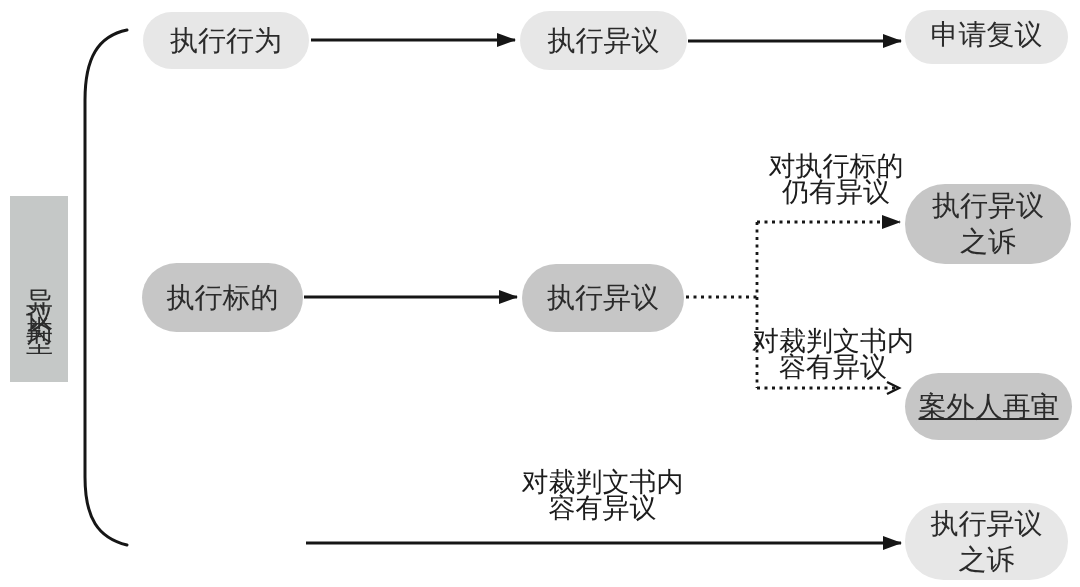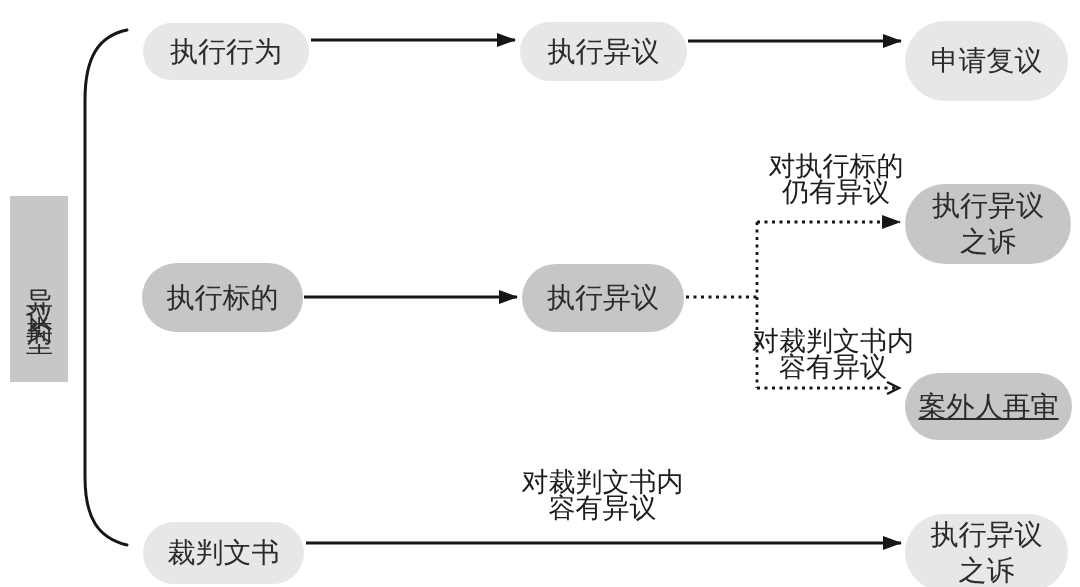--- a/index.html
+++ b/index.html
@@ -37,21 +37,21 @@
   .pill{
     position:absolute;
     display:flex;align-items:center;justify-content:center;
     text-align:center;
     white-space:pre-line;
     font-size:28px;
     line-height:36px;
     color:var(--text);
     border-radius:40px;
   }
-  .pill.light{background:var(--pill_light);margin-top:11px;}
+  .pill.light{background:var(--pill_light);}
   .pill.dark{background:var(--pill_dark);}
 
   .edge-label{
     position:absolute;
     text-align:center;
     white-space:pre-line;
     font-size:27px;
     line-height:26px;
     color:#1c1c1c;
   }
@@ -85,29 +85,28 @@
 
     <line x1="306" y1="543" x2="901" y2="543" stroke="#161616" stroke-width="2.8" marker-end="url(#arrowSolid)"></line>
   </svg>
 
   <div class="title-box">
     <span class="vtext">异议类型</span>
   </div>
 
   <div class="pill light" style="left:143px;top:12px;width:166px;height:57px;">执行行为</div>
   <div class="pill light" style="left:520px;top:11px;width:167px;height:59px;">执行异议</div>
-  <div class="pill light" style="left:905px;top:10px;width:163px;height:80px;">申请复议</div>
+  <div class="pill light" style="left:905px;top:10px;width:163px;height:54px;font-family:Liberation Mono, monospace;">申请复议</div>
 
   <div class="pill dark" style="left:142px;top:263px;width:161px;height:69px;">执行标的</div>
   <div class="pill dark" style="left:522px;top:264px;width:162px;height:68px;">执行异议</div>
   <div class="pill dark" style="left:905px;top:184px;width:166px;height:80px;">执行异议
 之诉</div>
   <div class="pill dark" style="left:905px;top:373px;width:167px;height:67px;text-decoration:underline;">案外人再审</div>
 
-  <div class="pill light" style="left:143px;top:511px;width:161px;height:62px;">裁判文书</div>
   <div class="pill light" style="left:905px;top:503px;width:163px;height:77px;">执行异议
 之诉</div>
 
   <div class="edge-label" style="left:755px;top:153px;width:162px;">对执行标的
 仍有异议</div>
   <div class="edge-label" style="left:752px;top:328px;width:162px;">对裁判文书内
 容有异议</div>
   <div class="edge-label" style="left:520px;top:469px;width:165px;">对裁判文书内
 容有异议</div>
 

